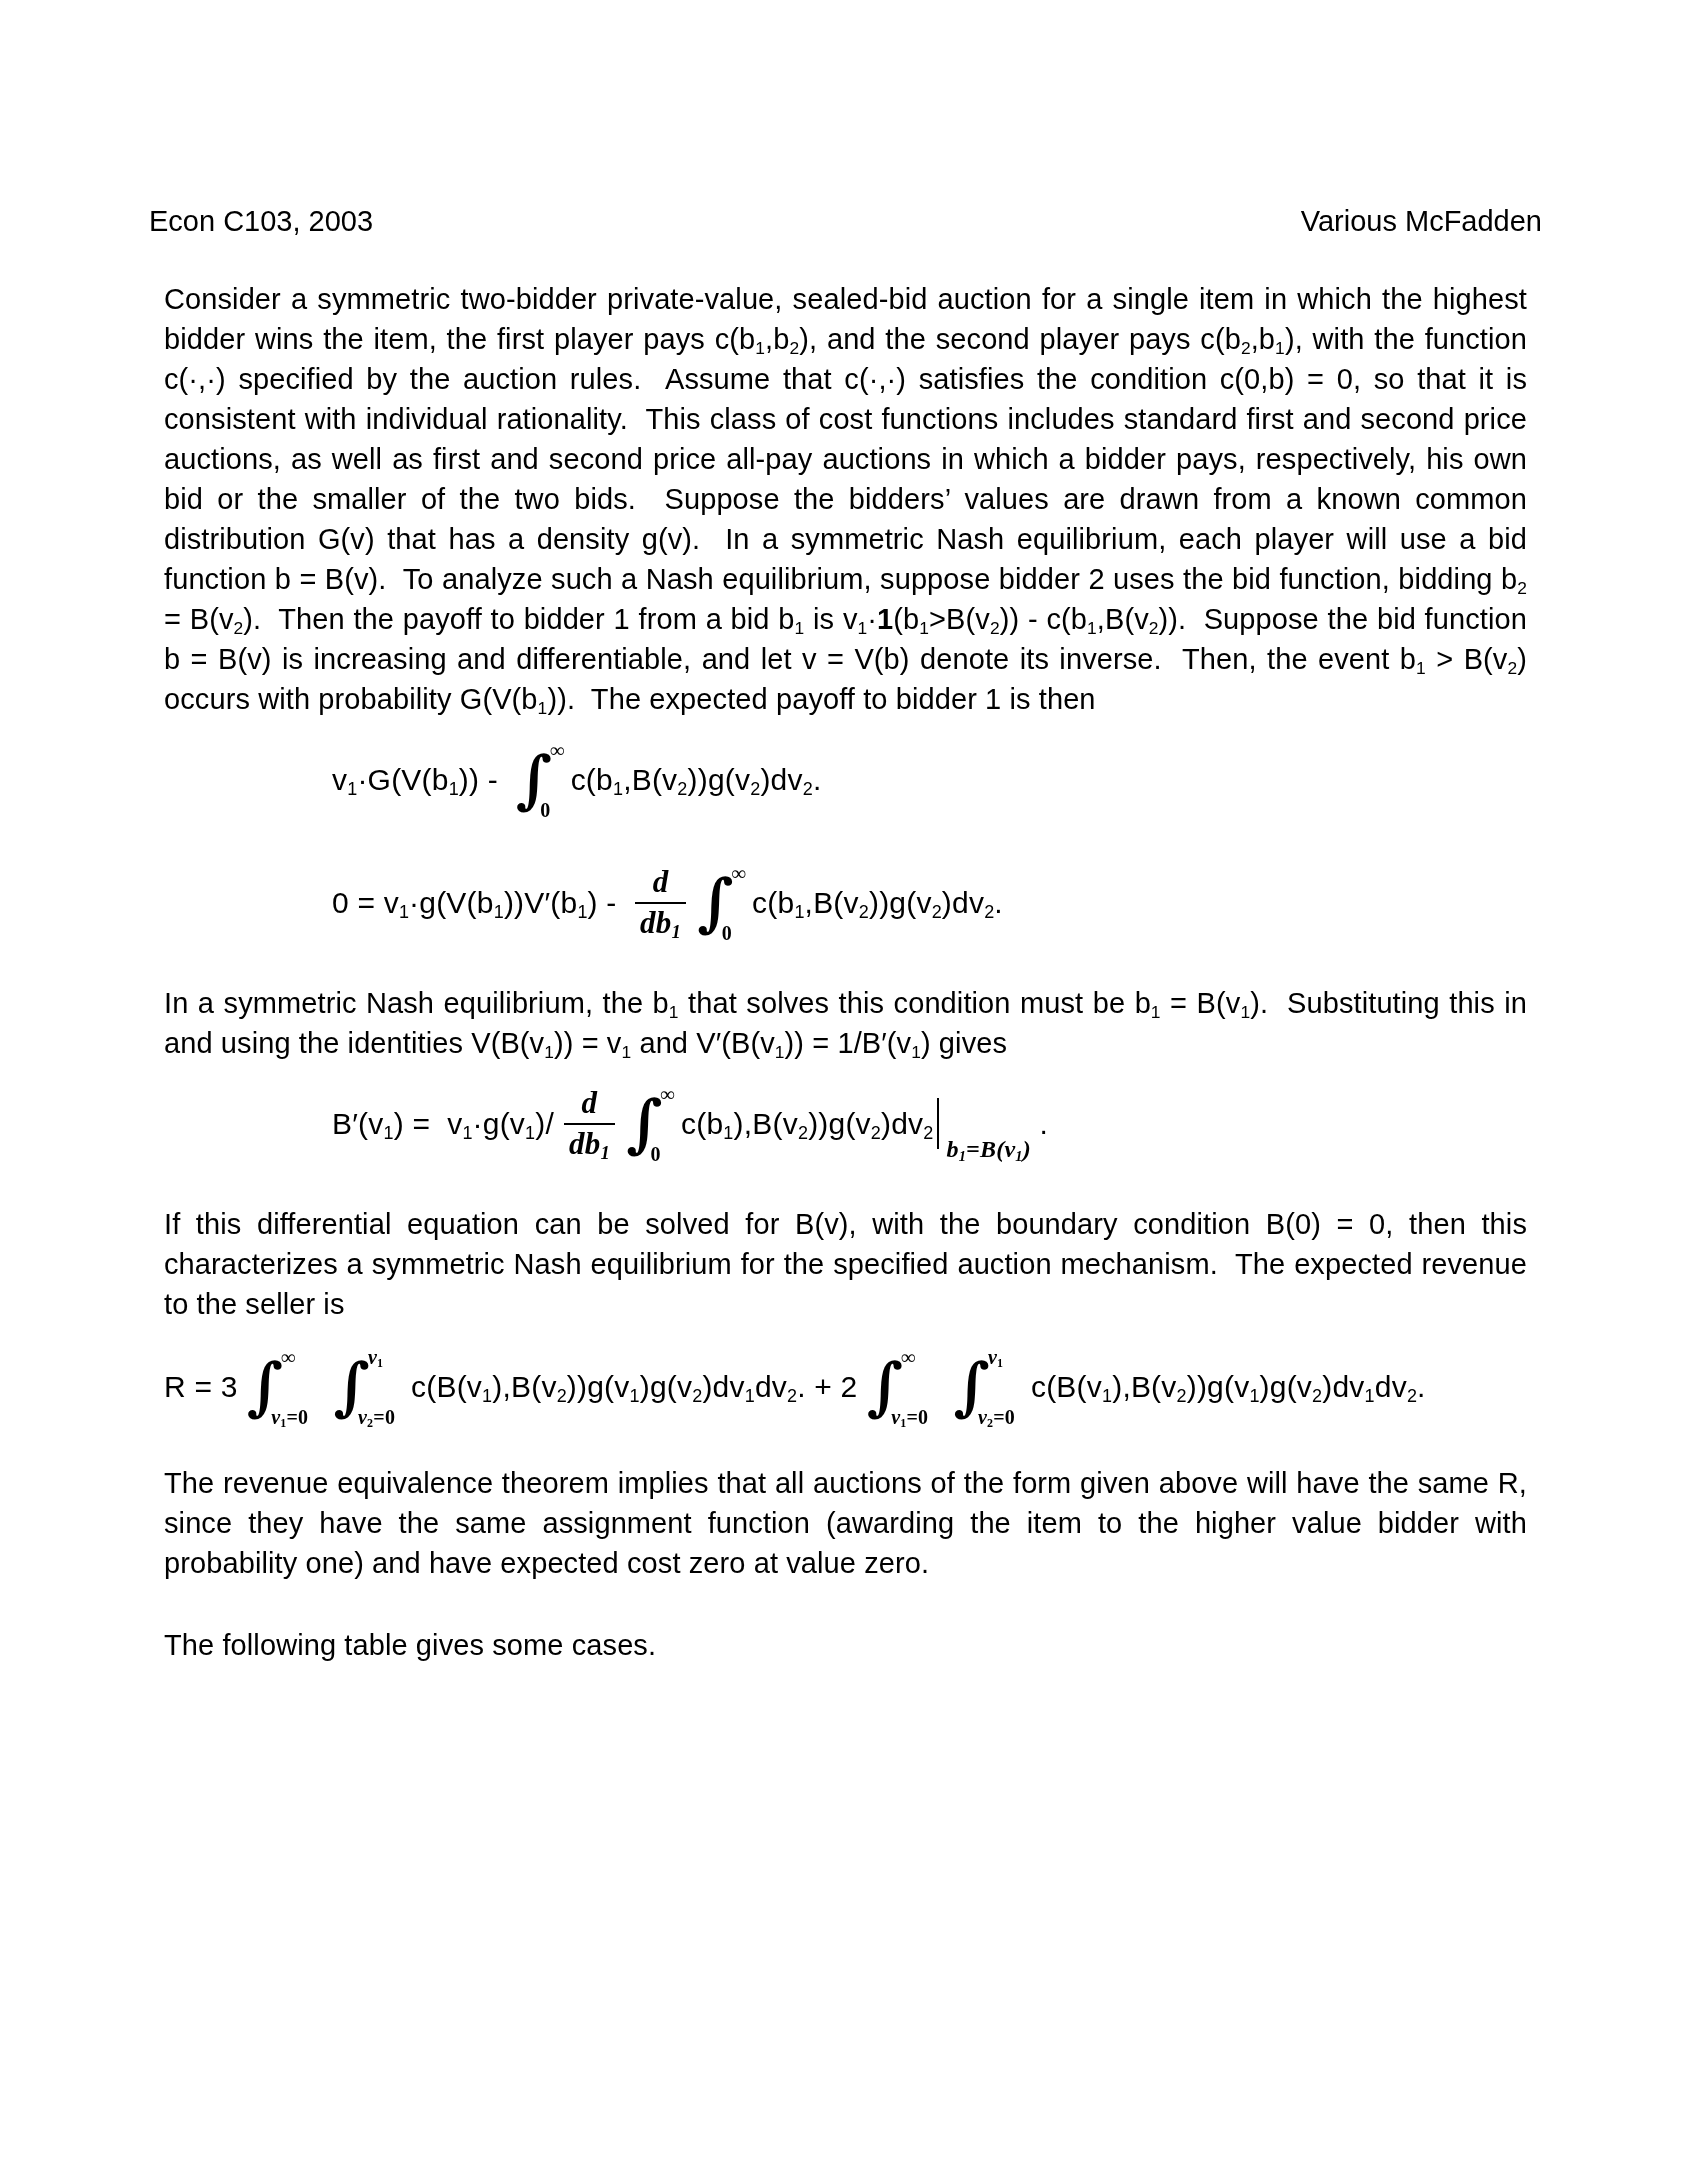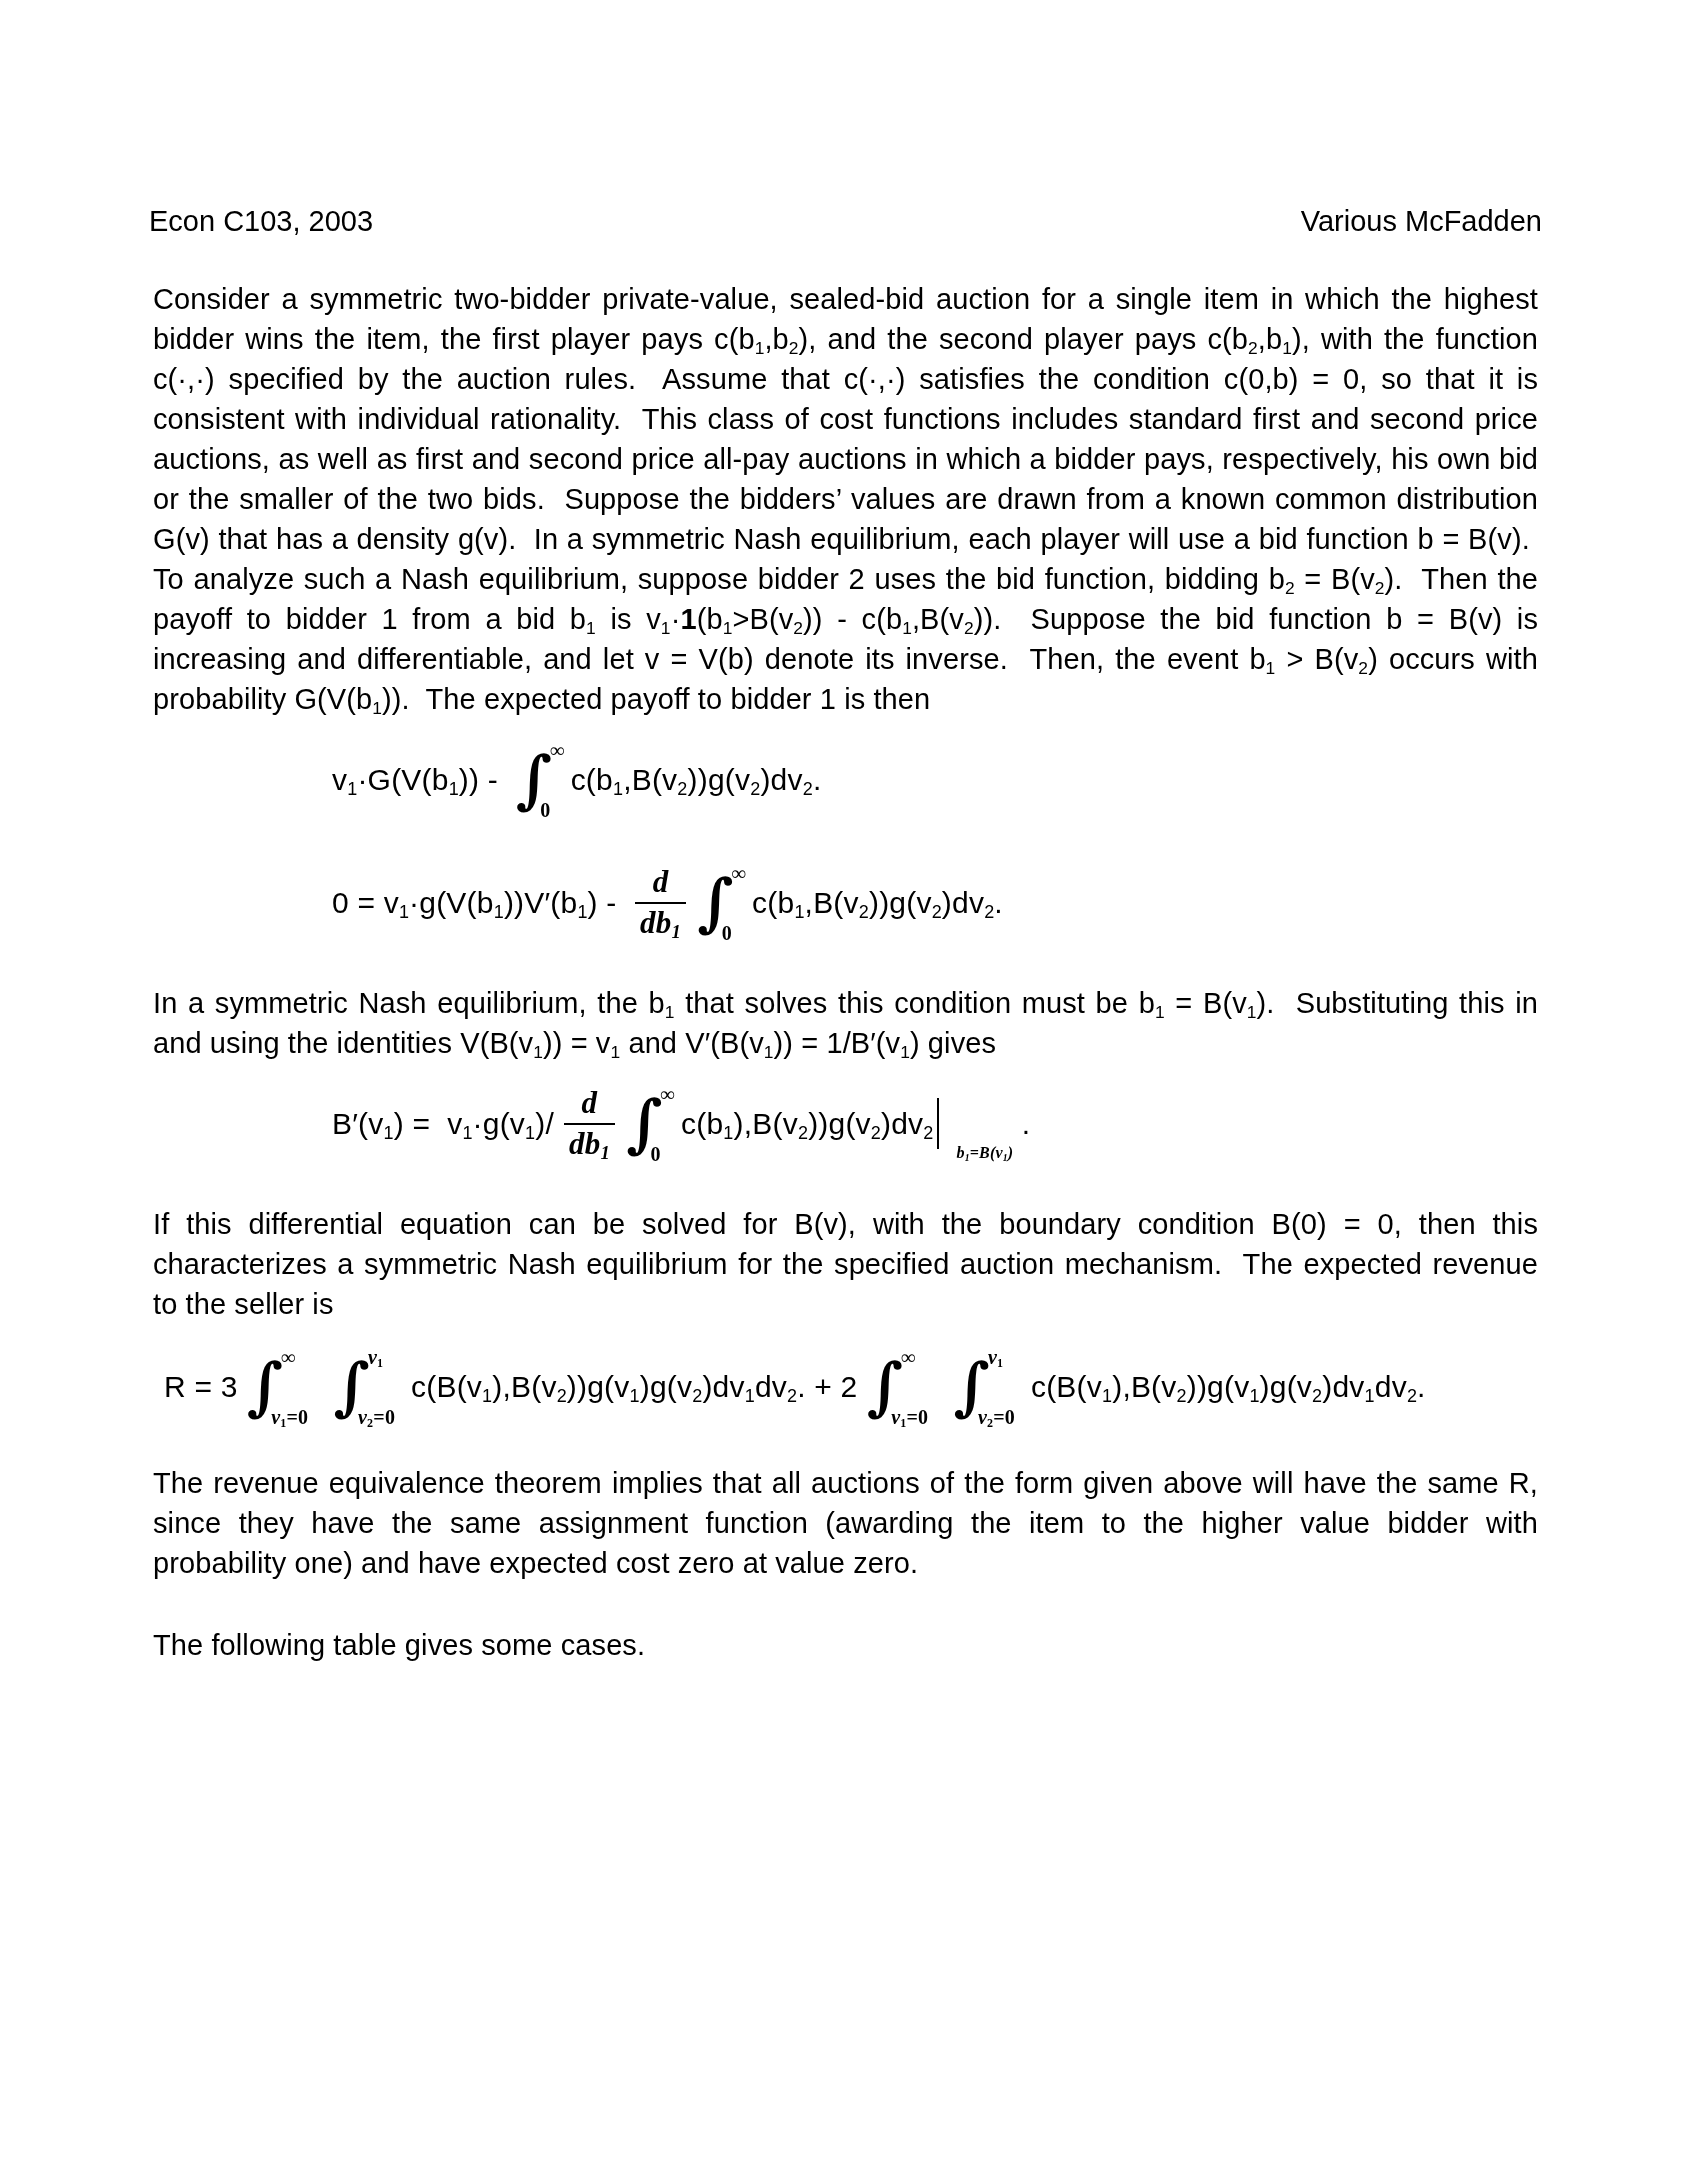--- a/index.html
+++ b/index.html
@@ -31,21 +31,21 @@
     font-size: 30px;
     font-weight: bold;
     text-align: center;
     line-height: 40px;
     margin: 40px 0 0 0;
   }
   .para {
     font-size: 29px;
     line-height: 40px;
     text-align: justify;
-    margin: 4px;
+    margin: 15px;
     letter-spacing: 0.1px;
   }
   .para.first { margin-top: 38px; }
   .para.after-gap { margin-top: 42px; }
   .para sub, .eq sub {
     font-size: 0.6em;
     vertical-align: baseline;
     position: relative;
     top: 0.28em;
     line-height: 0;
@@ -107,23 +107,23 @@
   .bar-line {
     display: inline-block;
     width: 0;
     border-left: 2.5px solid #000;
     height: 51px;
   }
   .bar-sub {
     font-family: "Liberation Serif", serif;
     font-style: italic;
     font-weight: bold;
-    font-size: 16px;
+    font-size: 24px;
     transform: translateY(12px);
-    margin-left: 18px;
+    margin-left: 8px;
     white-space: nowrap;
     text-align: right;
   }
 </style>
 </head>
 <body>
 
 <div class="page">
 
   <div class="doc-header">

